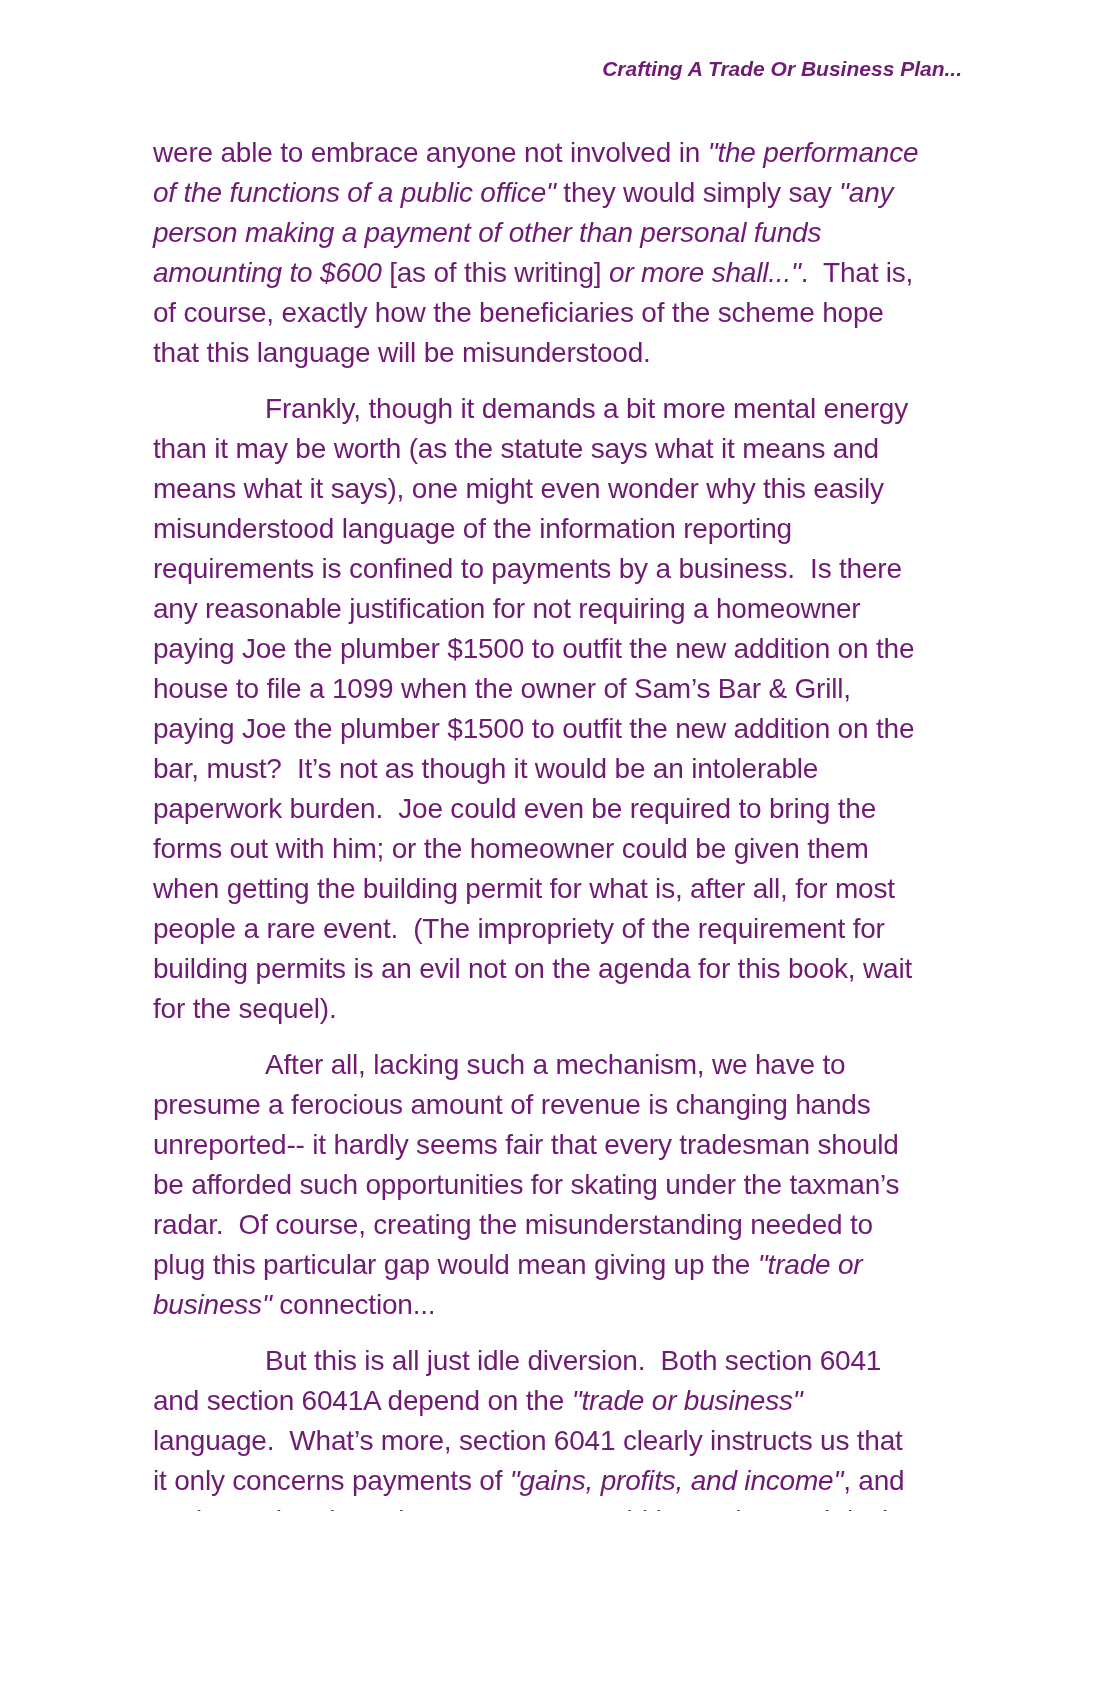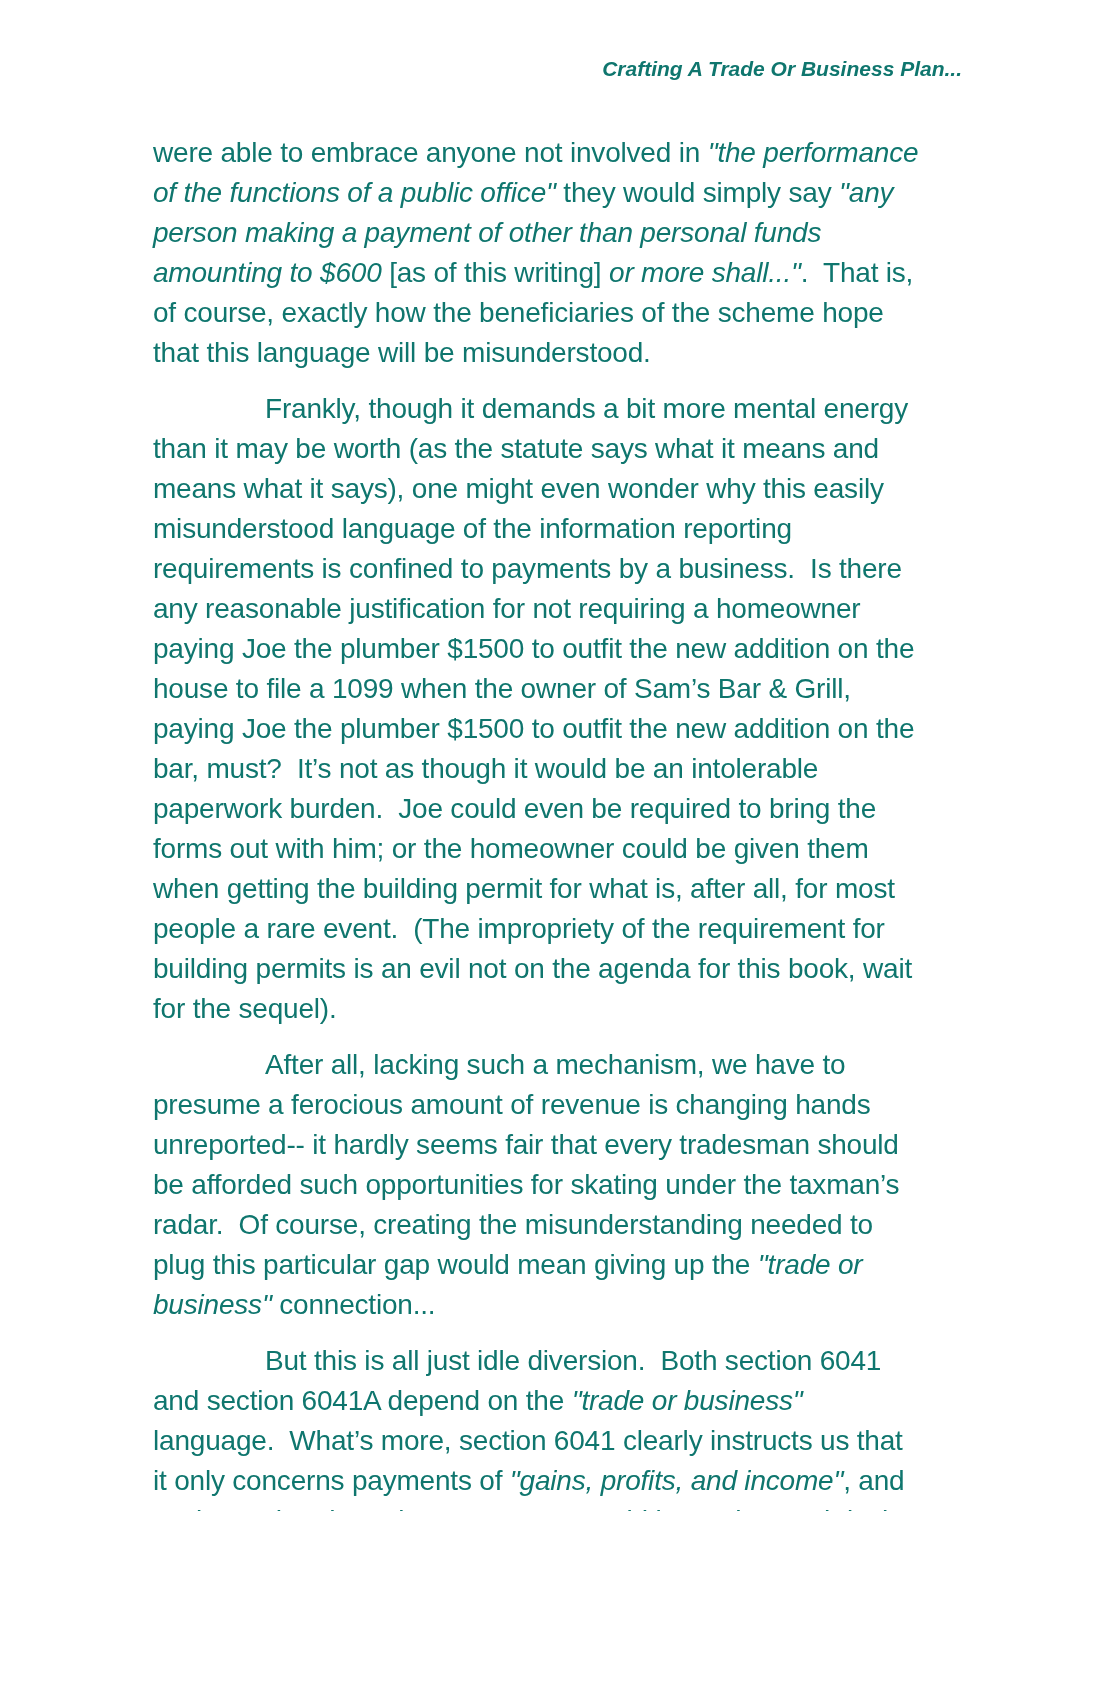--- a/index.html
+++ b/index.html
@@ -5,21 +5,21 @@
   html, body {
     margin: 0;
     padding: 0;
     background: #ffffff;
   }
   .page {
     position: relative;
     width: 1100px;
     height: 1511px;
     background: #ffffff;
-    color: #0f766e;
+    color: #701a75;
     font-family: "Liberation Sans", sans-serif;
     overflow: hidden;
   }
   .running-header {
     position: absolute;
     top: 57px;
     right: 138px;
     font-size: 21px;
     font-weight: bold;
     font-style: italic;

